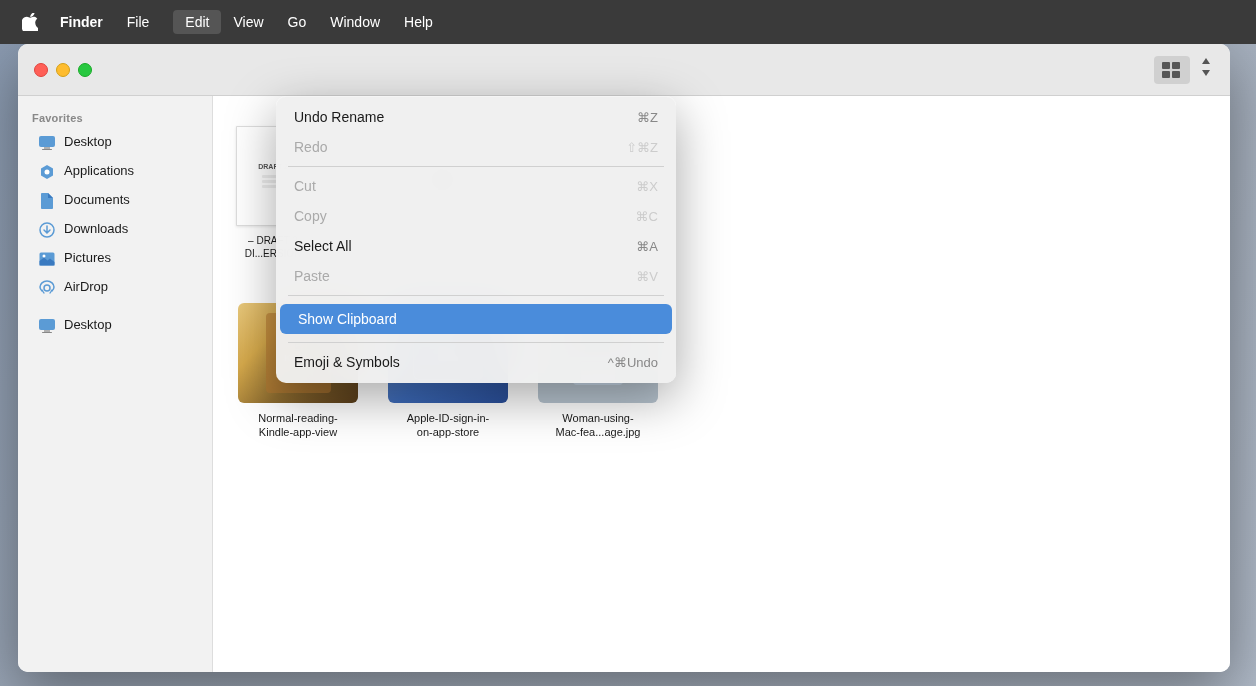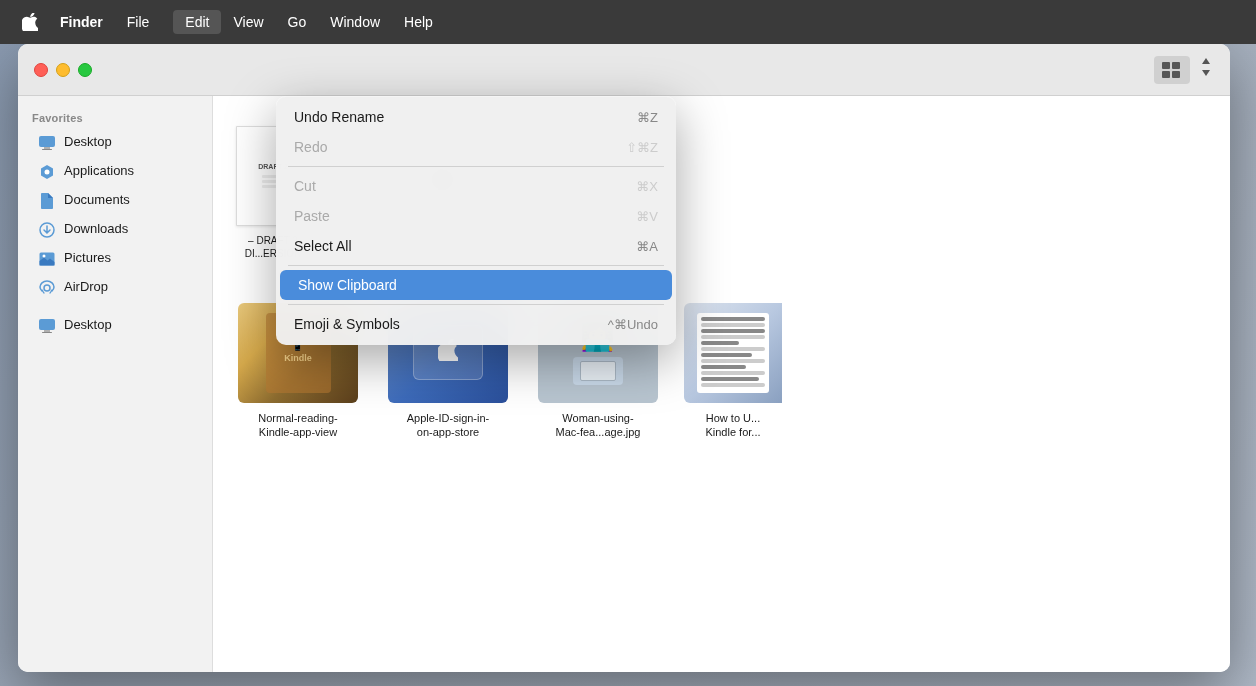--- a/index.html
+++ b/index.html
@@ -313,21 +313,21 @@
       padding: 7px 18px;
       font-size: 14px;
       color: #1a1a1a;
       cursor: pointer;
       position: relative;
     }
     .menu-item.highlighted {
       background: #4a8cdb;
       color: white;
       border-radius: 6px;
-      margin: 0 4px;
+      margin: 8px 4px;
     }
     .menu-item.disabled {
       color: #aaa;
     }
     .menu-shortcut {
       margin-left: auto;
       font-size: 13px;
       color: #888;
     }
     .menu-item.highlighted .menu-shortcut {
@@ -549,39 +549,20 @@
             <div style="display:flex; flex-direction:column; align-items:center; gap:4px;">
               <div style="font-size:28px;">👩‍💻</div>
               <div style="width:50px; height:28px; background:#c8d8e8; border-radius:4px; display:flex; align-items:center; justify-content:center;">
                 <div style="width:36px; height:20px; background:#e8eff5; border-radius:2px; border:1px solid #aab8c5;"></div>
               </div>
             </div>
           </div>
           <div class="file-label">Woman-using-<br>Mac-fea...age.jpg</div>
         </div>
 
-        <div class="file-item" style="width:100px;">
-          <div class="file-thumb img-kindle2" style="width:98px; height:100px; border-radius: 6px 0 0 6px;">
-            <div class="img-kindle2-lines" style="width:72px; height:80px;">
-              <div class="kindle2-line dark"></div>
-              <div class="kindle2-line"></div>
-              <div class="kindle2-line dark"></div>
-              <div class="kindle2-line"></div>
-              <div class="kindle2-line dark" style="width:60%;"></div>
-              <div class="kindle2-line"></div>
-              <div class="kindle2-line dark" style="width:80%;"></div>
-              <div class="kindle2-line"></div>
-              <div class="kindle2-line dark" style="width:70%;"></div>
-              <div class="kindle2-line"></div>
-              <div class="kindle2-line dark" style="width:90%;"></div>
-              <div class="kindle2-line"></div>
-            </div>
-          </div>
-          <div class="file-label">How to U...<br>Kindle for...</div>
-        </div>
 
       </div>
     </div>
   </div>
 
   <div class="dropdown-menu">
 
     <div class="menu-item">
       <span>Undo Rename</span>
       <span class="menu-shortcut">⌘Z</span>
@@ -592,31 +573,35 @@
       <span class="menu-shortcut">⇧⌘Z</span>
     </div>
 
     <div class="menu-separator"></div>
 
     <div class="menu-item disabled">
       <span>Cut</span>
       <span class="menu-shortcut">⌘X</span>
     </div>
 
+    <div class="menu-item disabled">
+      <span>Copy</span>
+      <span class="menu-shortcut">⌘C</span>
+    </div>
+
+    <div class="menu-item">
+      <span>Select All</span>
+      <span class="menu-shortcut">⌘A</span>
+    </div>
 
     <div class="menu-item disabled">
       <span>Paste</span>
       <span class="menu-shortcut">⌘V</span>
     </div>
 
-    <div class="menu-item">
-      <span>Select All</span>
-      <span class="menu-shortcut">⌘A</span>
-    </div>
-
     <div class="menu-separator"></div>
 
     <div class="menu-item highlighted">
       <span>Show Clipboard</span>
       <span class="menu-shortcut"></span>
     </div>
 
     <div class="menu-separator"></div>
 
     <div class="menu-item">

